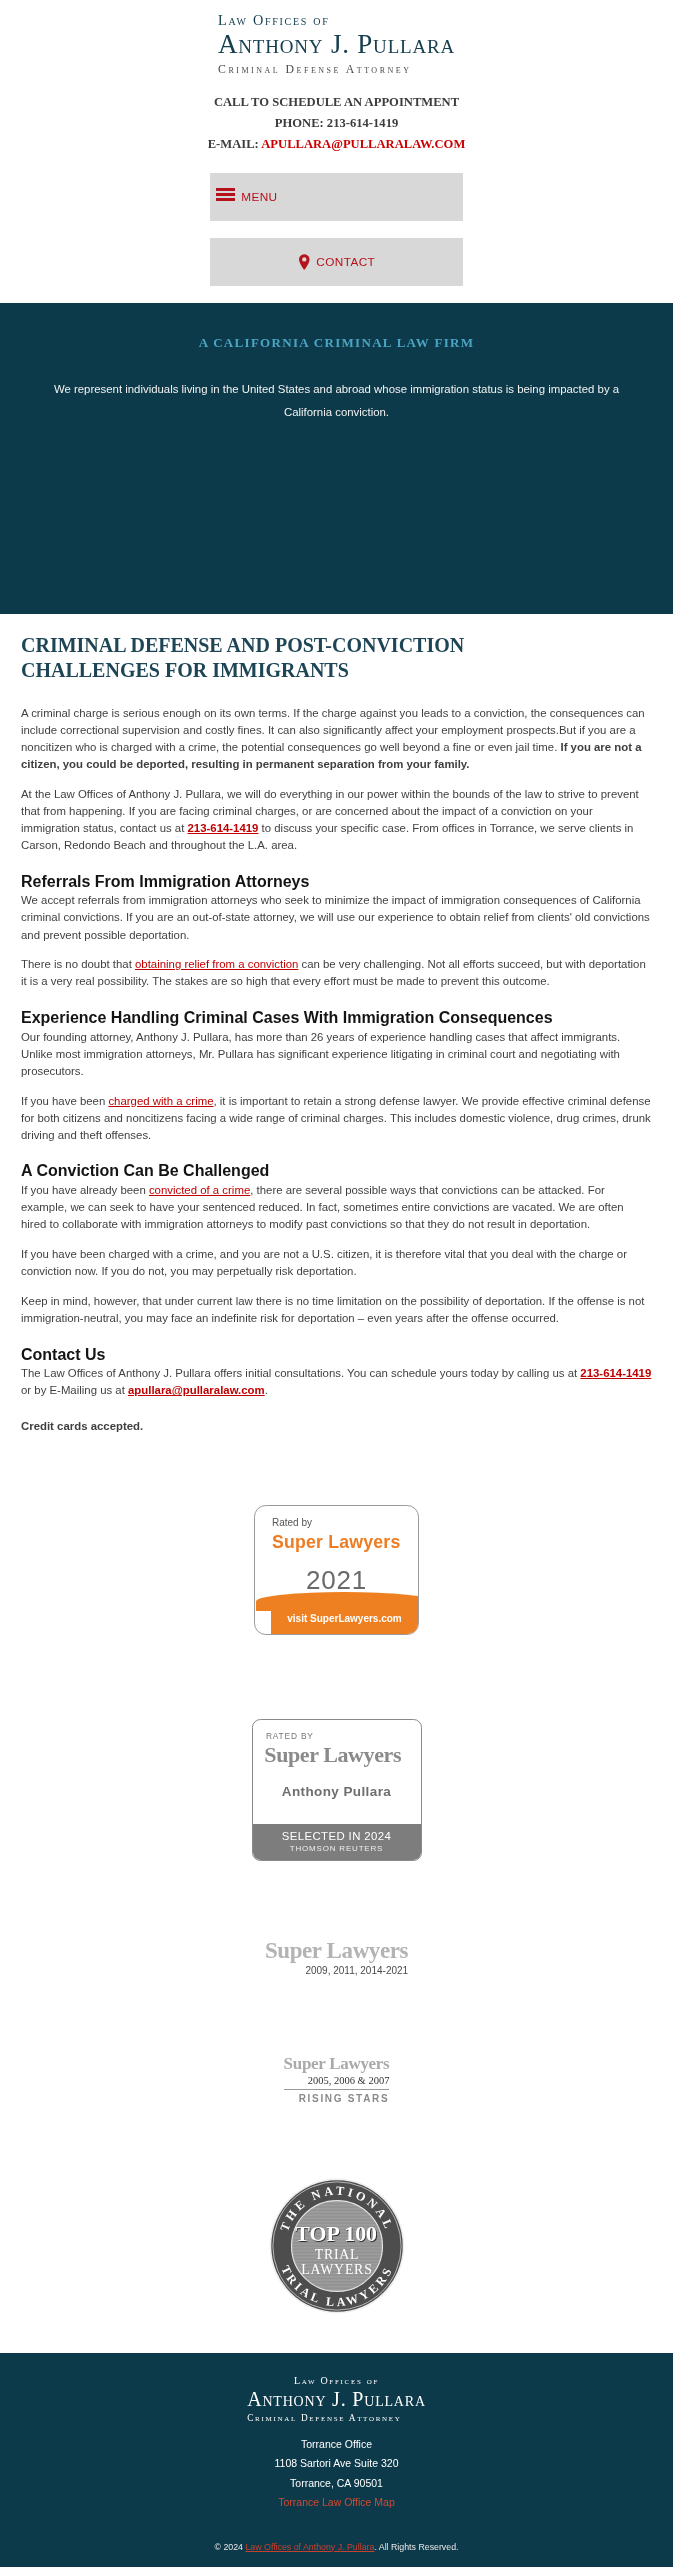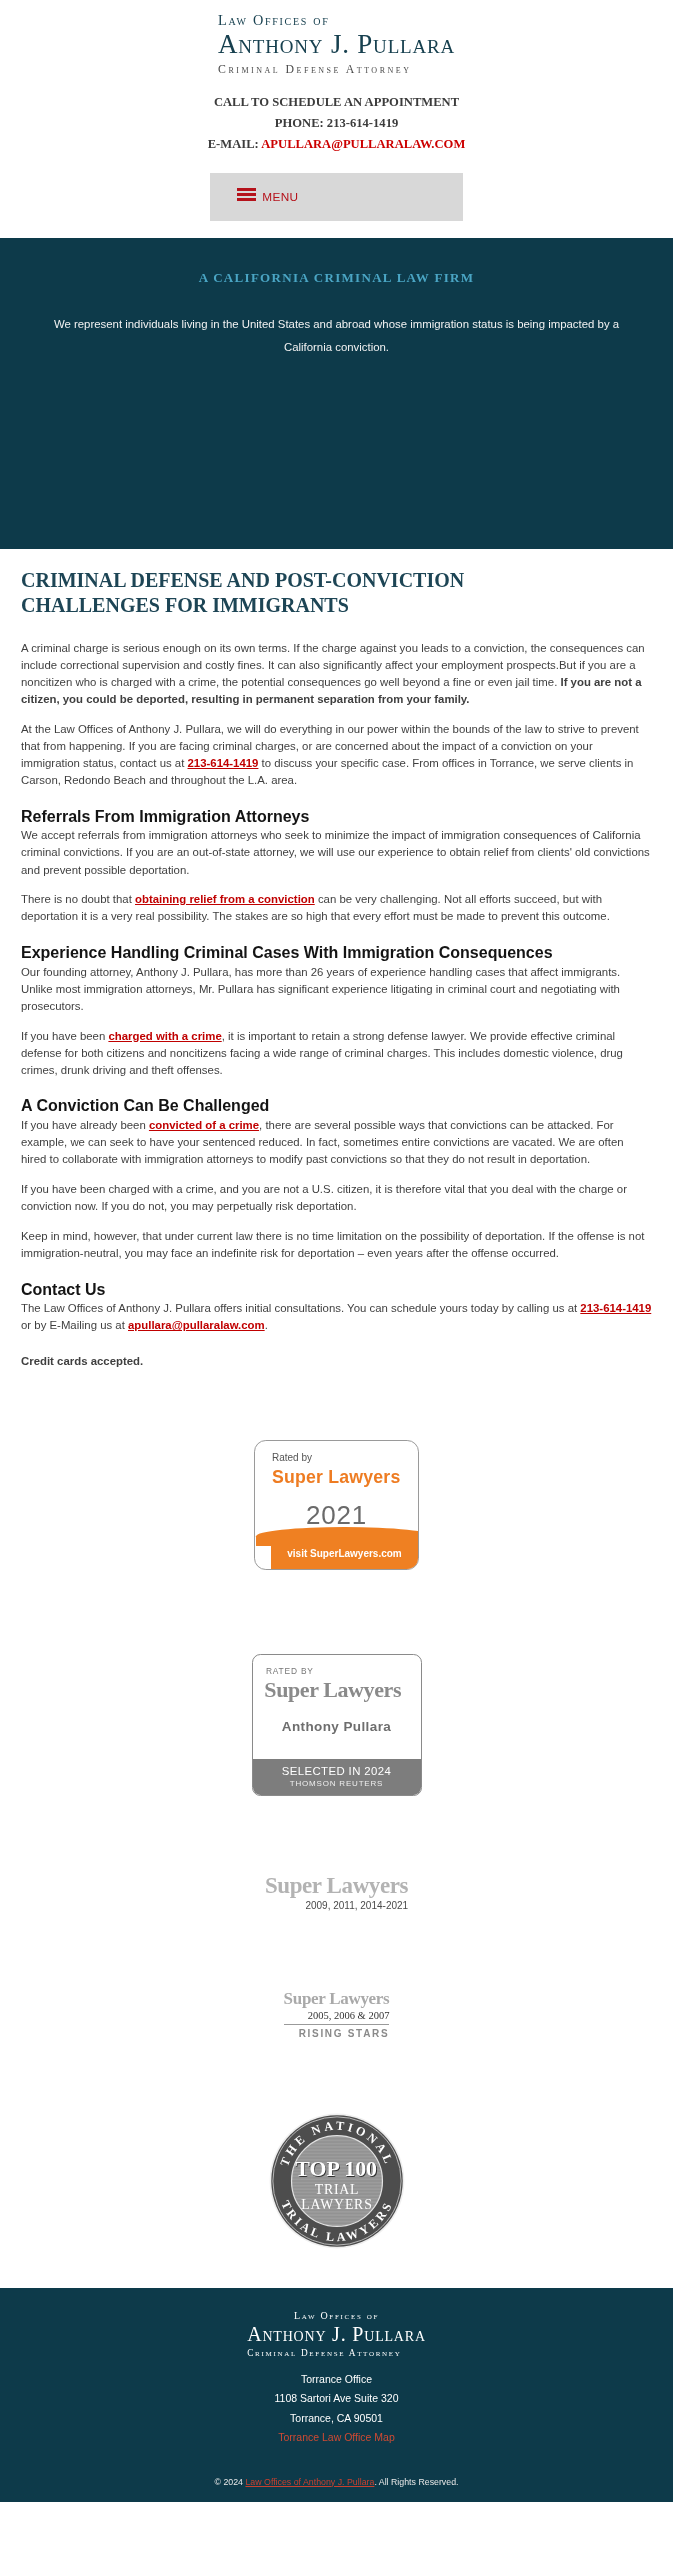--- a/index.html
+++ b/index.html
@@ -32,21 +32,21 @@
   }
   .hdr-email-link { color:#cc0000; text-decoration:none; font-weight:bold; }
 
   .hdr-buttons { margin-top:18.5px; }
   .gray-btn {
     width:253px; height:48px; margin:0 auto 17px auto;
     background:#d8d8d8; border:none; cursor:pointer;
     display:flex; align-items:center; color:#b5121b;
     font-family:"Liberation Sans", sans-serif; font-size:11.8px; letter-spacing:0.4px;
   }
-  .menu-btn { justify-content:flex-start; padding-left:27px; }
+  .menu-btn { justify-content:flex-start; padding-left:6px; }
   .contact-btn { justify-content:center; }
   .hamburger { display:inline-block; margin-right:6.7px; margin-bottom:5px; }
   .hamburger span { display:block; width:18.5px; height:2.5px; background:#b5121b; margin:2.5px 0; }
   .pin-icon { margin-right:5.9px; display:inline-flex; }
 
   
   .hero { background:#0d3a4a; height:311px; padding-top:32px; text-align:center; }
   .hero-title {
     font-family:"Liberation Serif", serif; font-weight:bold;
     color:#4aa5c4; font-size:13px; letter-spacing:1.3px;
@@ -61,21 +61,21 @@
   .page-title {
     font-family:"Liberation Serif", serif; font-weight:bold;
     color:#1d4555; font-size:20px; line-height:1.25;
     text-transform:uppercase; max-width:539px; margin-bottom:22px;
   }
   .main-content p { font-size:11.4px; line-height:1.5; margin-bottom:12.6px; color:#3f3f3f; }
   .sec-title {
     font-size:16px; font-weight:bold; color:#141414;
     margin-top:18.5px; margin-bottom:1.7px;
   }
-  .lnk { color:#c00000; text-decoration:underline;font-weight:bold; }
+  .lnk { color:#c00000; text-decoration:underline; }
   .lnk.b { font-weight:bold; }
   .credit { font-weight:bold; color:#141414; margin-top:18.5px; }
 
   
   .badges { text-align:center; }
   .badge-wrap { display:flex; justify-content:center;align-items:center; }
 
   .sl-badge-2021 {
     width:165px; margin-top:32px; background:#fff;
     border:1.7px solid #9a9a9a; border-radius:11.8px; overflow:hidden;
@@ -158,20 +158,28 @@
   </div>
 
   <div class="hdr-buttons">
     <button class="gray-btn menu-btn">
       <span class="hamburger">
           <span></span>
           <span></span>
           <span></span>
         </span>
       <span>MENU</span>
+    </button>
+    <button class="gray-btn contact-btn">
+      <span class="pin-icon">
+        <svg width="12.6" height="16" viewBox="0 0 24 30">
+            <path fill="#b5121b" d="M12 0C6.5 0 2 4.5 2 10c0 7.4 10 20 10 20s10-12.6 10-20C22 4.5 17.5 0 12 0zm0 14.2A4.2 4.2 0 1 1 12 5.8a4.2 4.2 0 0 1 0 8.4z"></path>
+          </svg>
+      </span>
+      <span>CONTACT</span>
     </button>
   </div>
 </header>
 
 <section class="hero">
   <div class="hero-title serif">A CALIFORNIA CRIMINAL LAW FIRM</div>
   <p class="hero-text">We represent individuals living in the United States and abroad whose immigration status is being impacted by a California conviction.</p>
 </section>
 
 <main class="main-content">

